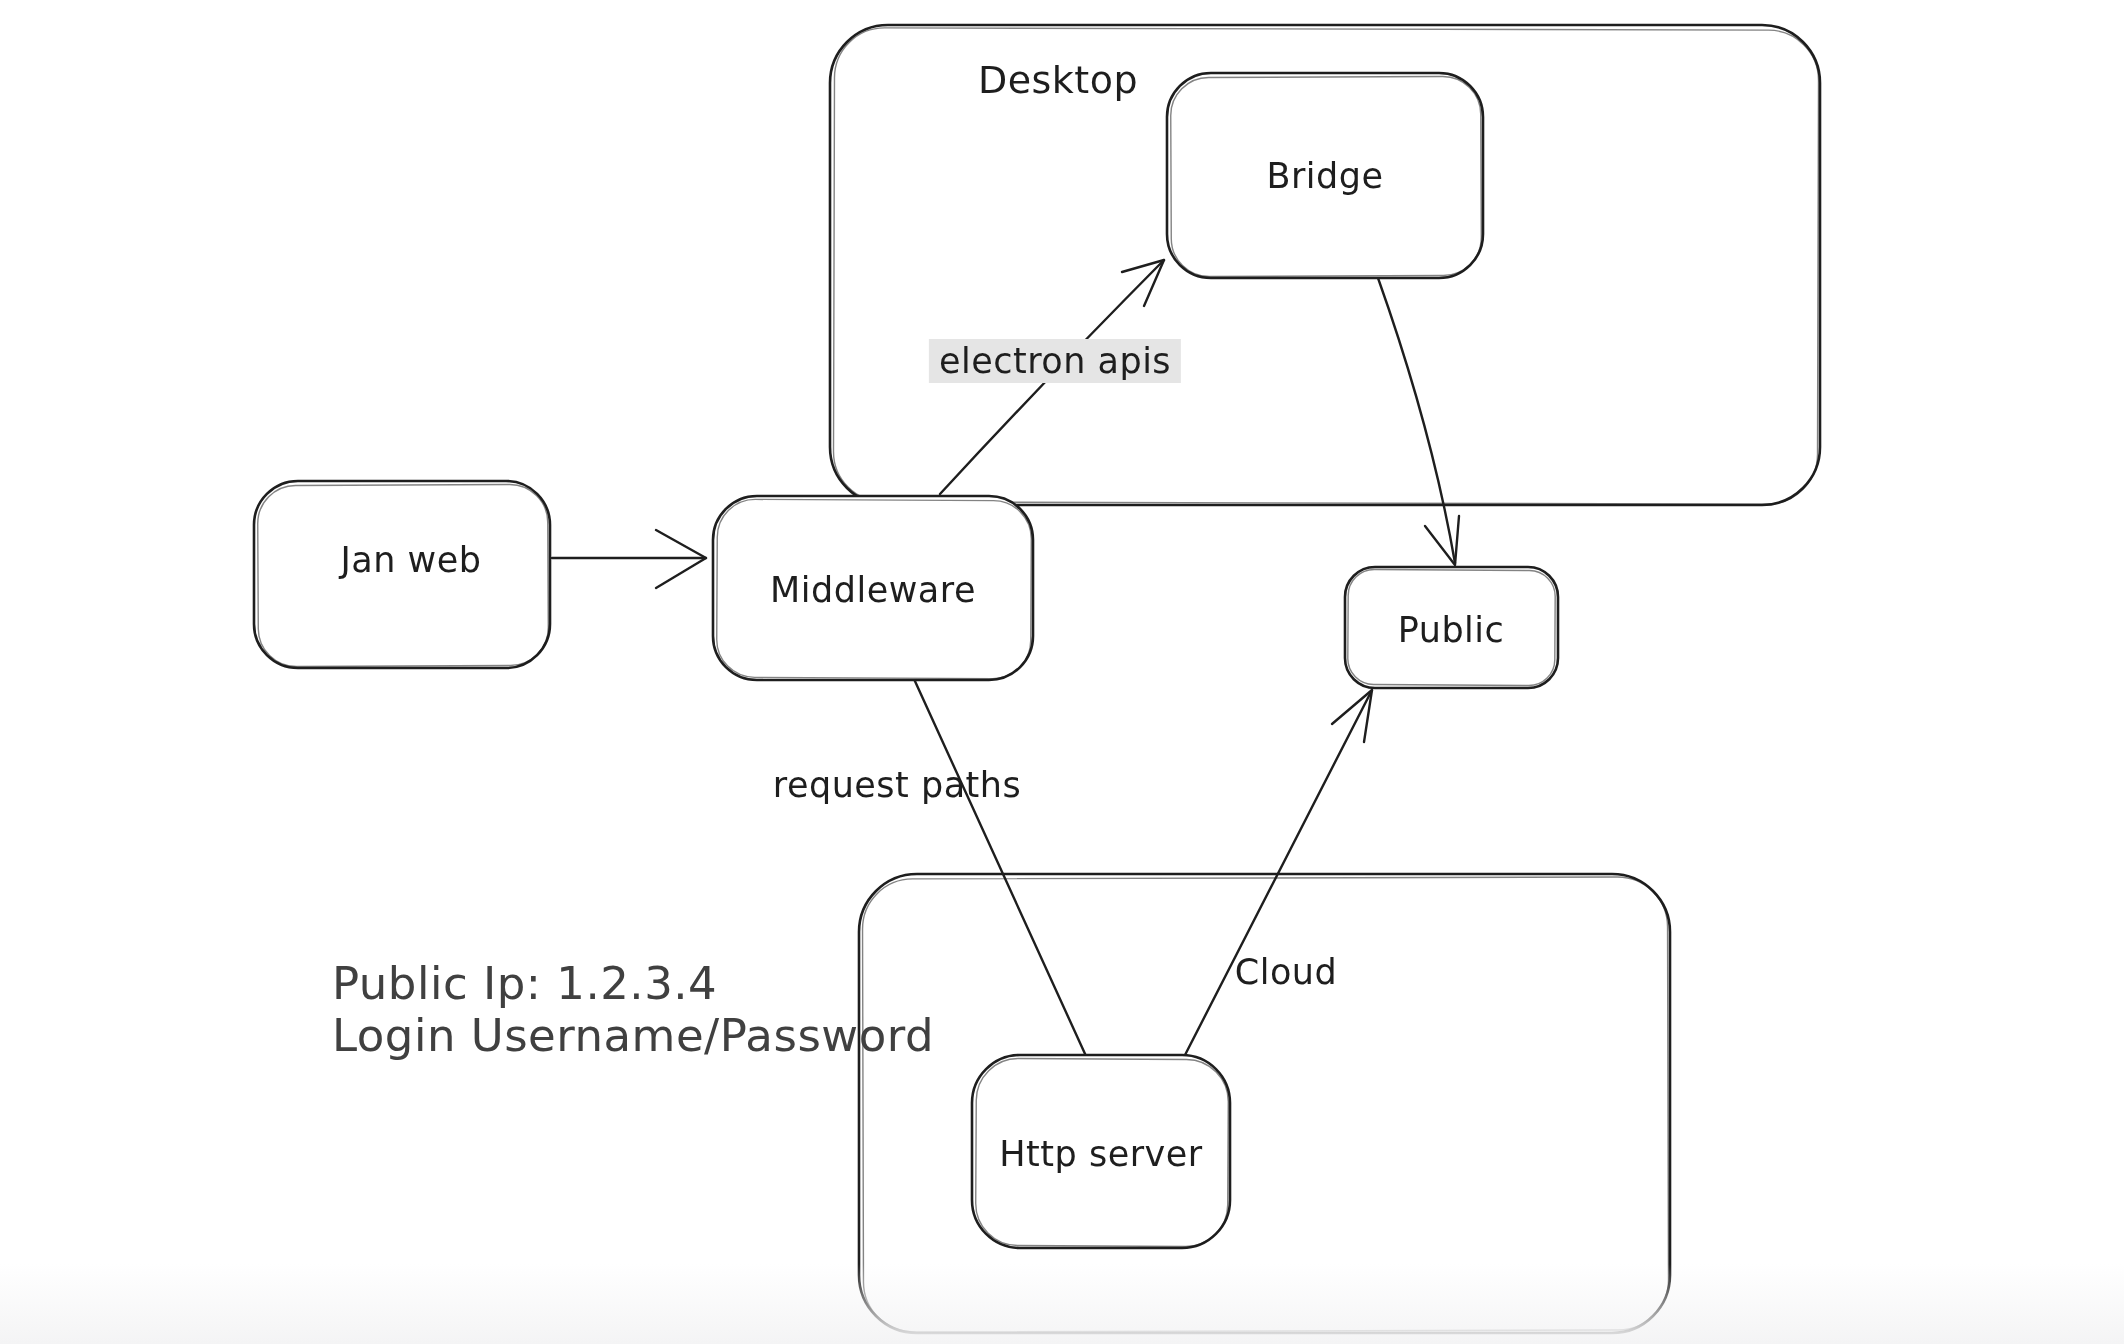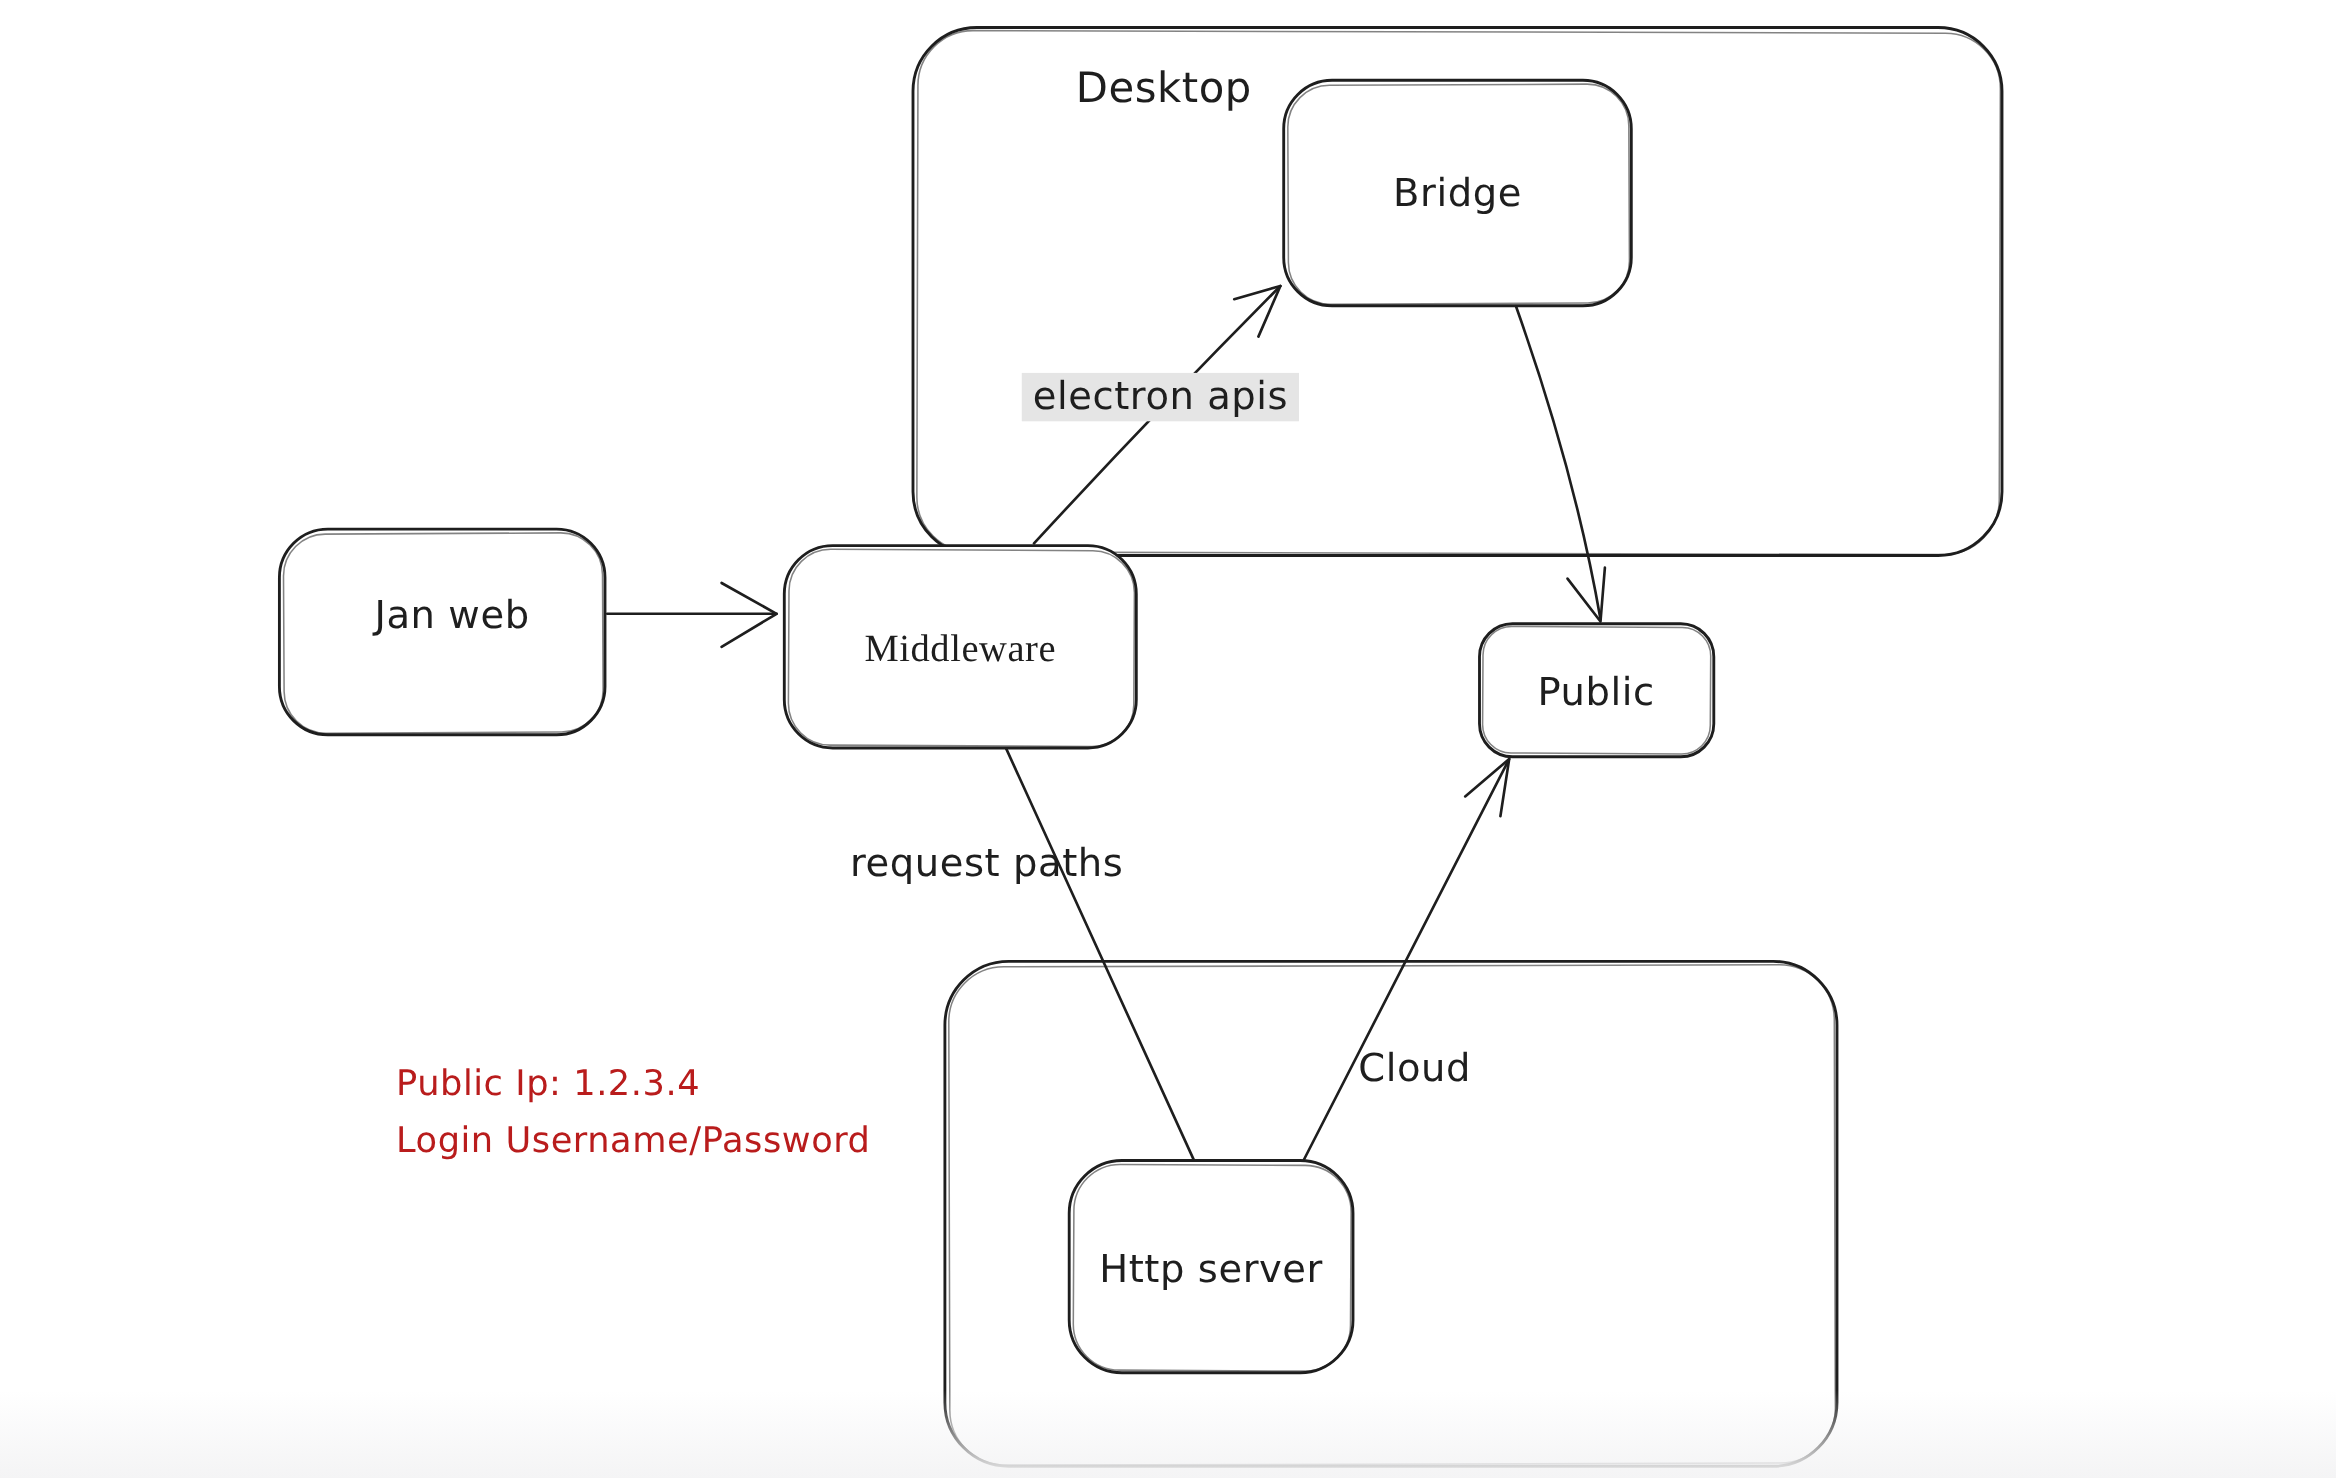--- a/index.html
+++ b/index.html
@@ -30,27 +30,27 @@
     white-space: nowrap;
     color: #1e1e1e;
     text-align: center;
   }
   .lbl.bg {
     background: #e5e5e5;
     padding: 2px 10px;
   }
   .note {
     position: absolute;
-    left: 360px;
+    left: 332px;
     top: 958px;
-    font-size: 32px;
+    font-size: 45px;
     letter-spacing: 0.5px;
     line-height: 52px;
     white-space: nowrap;
-    color: #b91c1c;
+    color: #404040;
   }
   .bottom-fade {
     position: absolute;
     left: 0;
     bottom: 0;
     width: 100%;
     height: 80px;
     background: linear-gradient(to bottom, rgba(255,255,255,0), #f4f4f5);
     pointer-events: none;
   }
@@ -114,21 +114,21 @@
     <rect class="shape" x="972" y="1055" width="258" height="193" rx="48"></rect>
     <rect class="shape2" x="976" y="1059" width="252" height="187" rx="42" transform="rotate(0.3 1101 1151)"></rect>
   </svg>
 
   <div class="lbl" style="left:1058px; top:80px; font-size:38px;">Desktop</div>
 
   <div class="lbl" style="left:1286px; top:955px;margin-top:17px;">Cloud</div>
 
   <div class="lbl" style="left:400px; top:560px;margin-left:11px;">Jan web</div>
 
-  <div class="lbl" style="left:873px; top:590px;font-family:Liberation Serif, serif;">Middleware</div>
+  <div class="lbl" style="left:873px; top:590px;">Middleware</div>
 
   <div class="lbl" style="left:1325px; top:176px;">Bridge</div>
 
   <div class="lbl" style="left:1451px; top:630px;">Public</div>
 
   <div class="lbl" style="left:1101px; top:1154px;">Http server</div>
 
   <div class="lbl bg" style="left:1055px; top:361px;">electron apis</div>
 
   <div class="lbl" style="left:897px; top:785px;">request paths</div>

